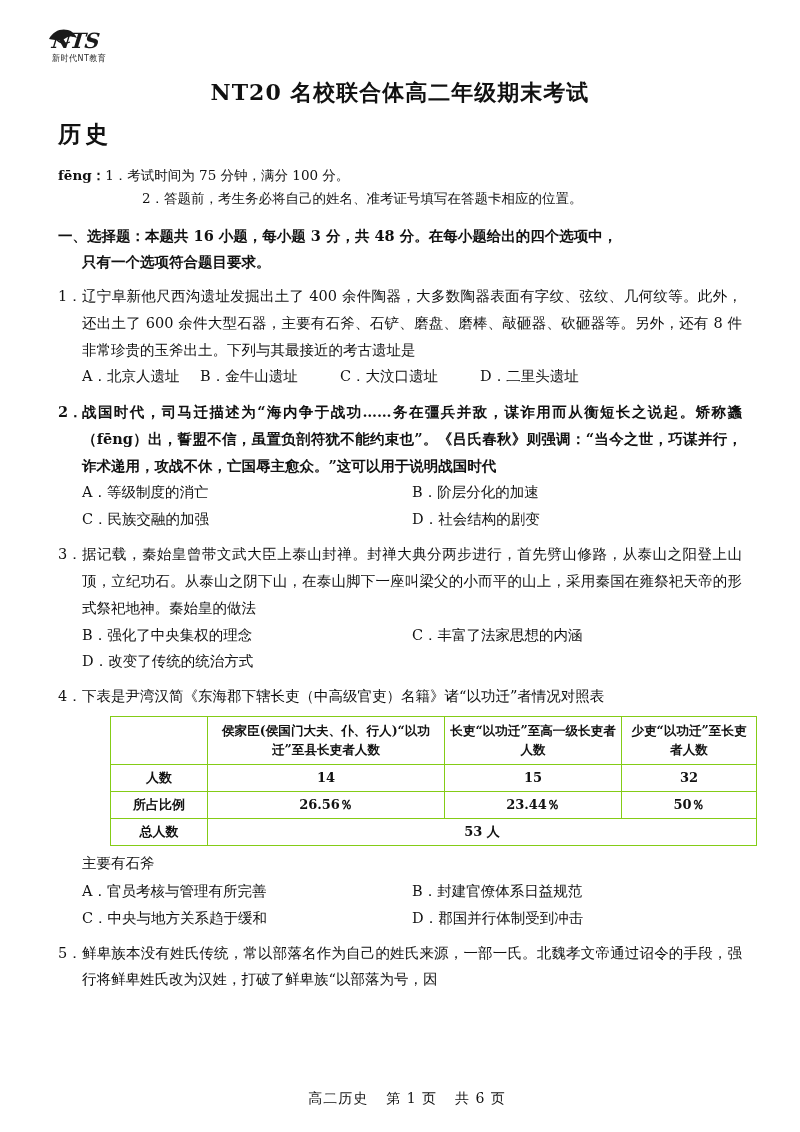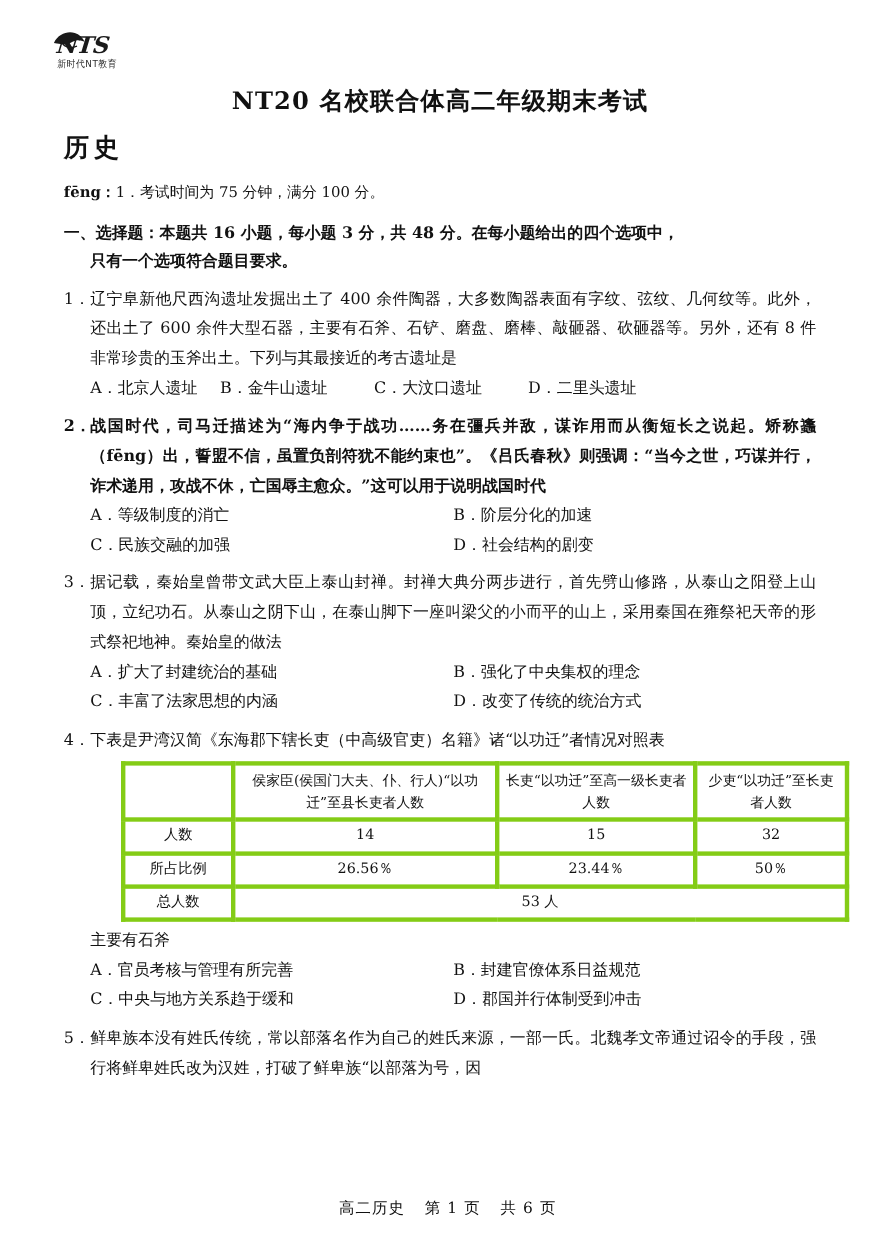--- a/index.html
+++ b/index.html
@@ -160,25 +160,26 @@
     padding-right: 20px;
     margin-top: 6px;
   }
   table.q4 {
     border-collapse: collapse;
     width: 602px;
     font-size: 13px;
     table-layout: fixed;
   }
   table.q4 td {
-    border: 4px solid #84cc16;
+    border: 1px solid #84cc16;
     text-align: center;
     vertical-align: middle;
     padding: 3px 4px;
     line-height: 1.55;
+    font-weight: bold;
   }
   table.q4 td.hdr {
     font-size: 12.6px;
     padding: 4px 5px;
   }
   table.q4 .c0 { width: 86px; }
   table.q4 .c1 { width: 226px; }
   table.q4 .c2 { width: 166px; }
   table.q4 .c3 { width: 124px; }
 
@@ -208,20 +209,21 @@
     <div class="logo-sub">新时代NT教育</div>
   </div>
 
   <div class="doc-title">NT20 名校联合体高二年级期末考试</div>
   <div class="doc-subject">历史</div>
 
   <div class="notice">
     <div>
       <span class="notice-label">fēng：</span><span>1．考试时间为 75 分钟，满分 100 分。</span>
     </div>
+    <div class="notice-line2">2．答题前，考生务必将自己的姓名、准考证号填写在答题卡相应的位置。</div>
   </div>
 
   <div class="section-head">
     <span>一、选择题：本题共 16 小题，每小题 3 分，共 48 分。在每小题给出的四个选项中，</span>
     <span class="cont">只有一个选项符合题目要求。</span>
   </div>
 
   <div class="q">
     <div class="q-body">
       <div class="q-num">1．</div>
@@ -247,21 +249,20 @@
       <div class="opt">D．社会结构的剧变</div>
     </div>
   </div>
 
   <div class="q">
     <div class="q-body">
       <div class="q-num">3．</div>
       <div class="q-text">据记载，秦始皇曾带文武大臣上泰山封禅。封禅大典分两步进行，首先劈山修路，从泰山之阳登上山顶，立纪功石。从泰山之阴下山，在泰山脚下一座叫梁父的小而平的山上，采用秦国在雍祭祀天帝的形式祭祀地神。秦始皇的做法</div>
     </div>
     <div class="opts-2col">
-      <div class="opt">A．扩大了封建统治的基础</div>
       <div class="opt">B．强化了中央集权的理念</div>
       <div class="opt">C．丰富了法家思想的内涵</div>
       <div class="opt">D．改变了传统的统治方式</div>
     </div>
   </div>
 
   <div class="q">
     <div class="q-body">
       <div class="q-num">4．</div>
       <div class="q-text">下表是尹湾汉简《东海郡下辖长吏（中高级官吏）名籍》诸“以功迁”者情况对照表</div>

